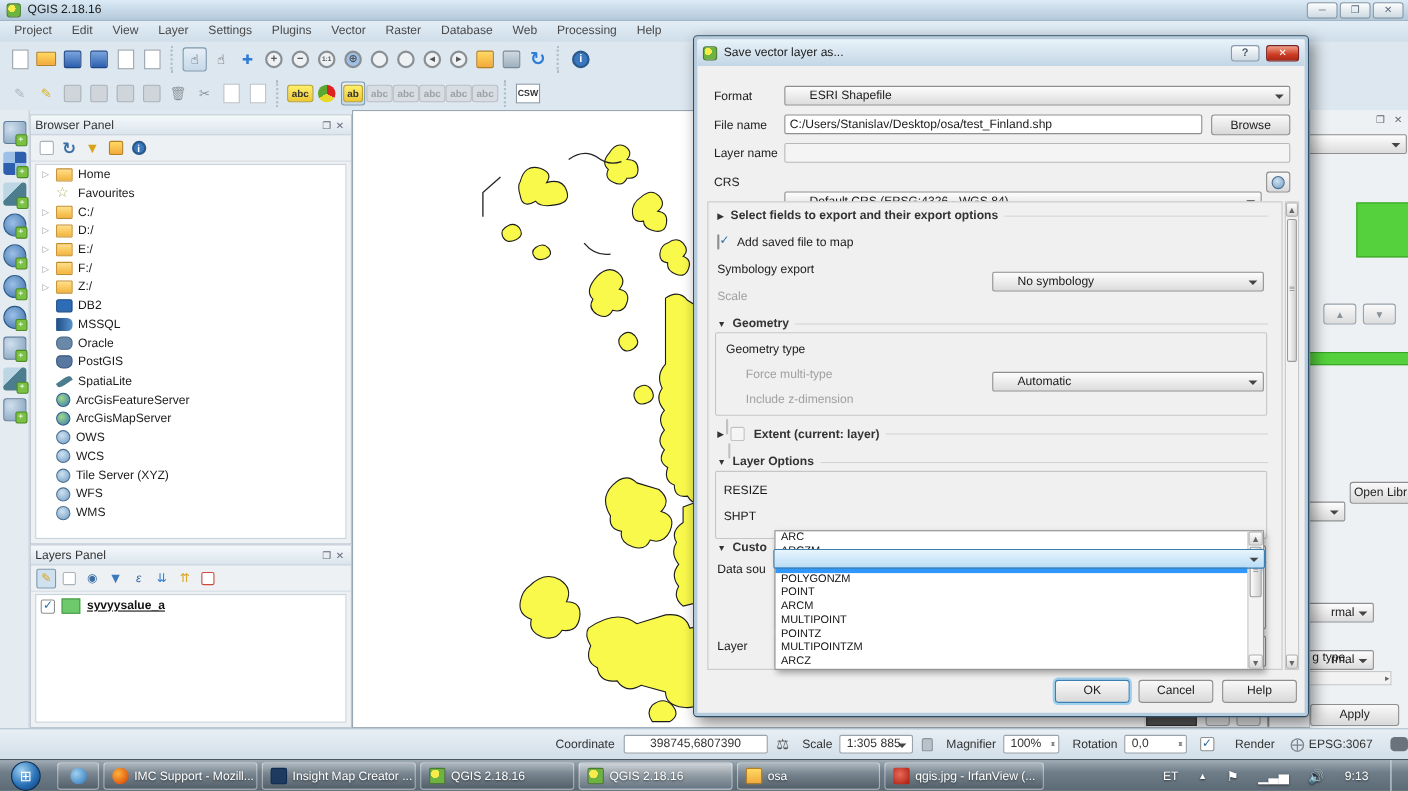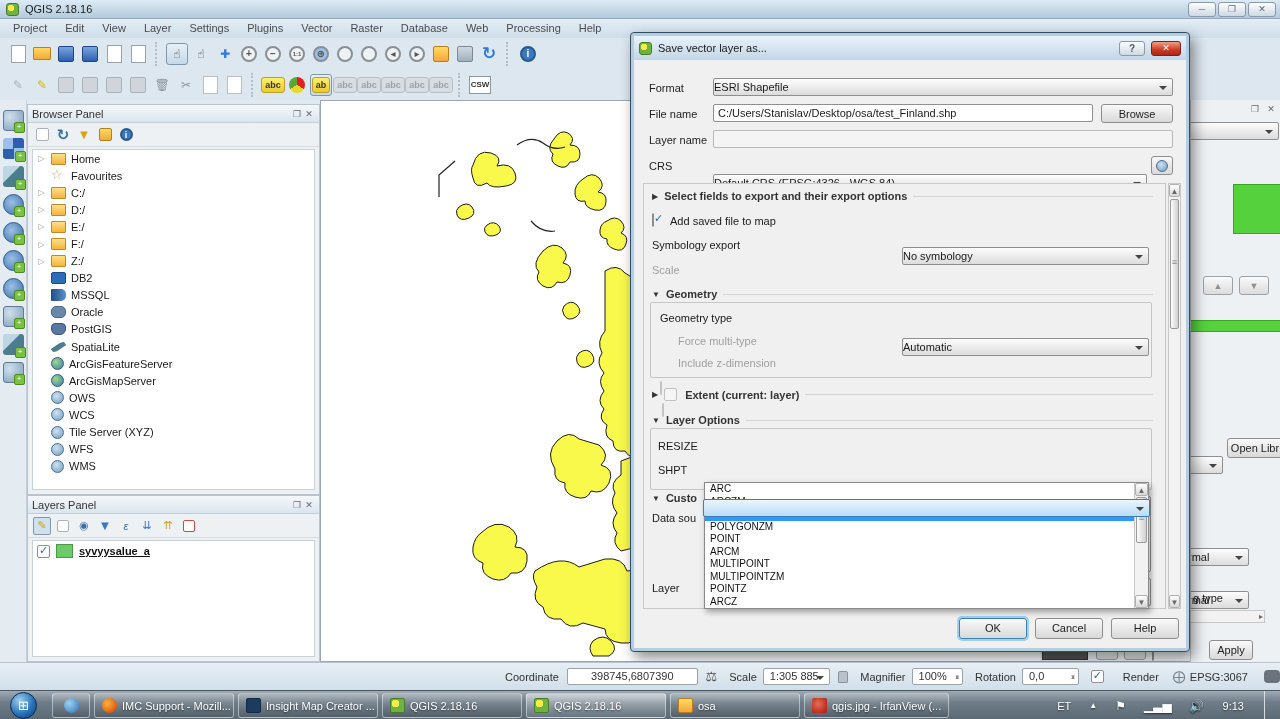--- a/index.html
+++ b/index.html
@@ -60,21 +60,21 @@
   .lrow{display:flex;align-items:center;gap:6px;padding:3px 4px}
   .lname{font-weight:bold;text-decoration:underline;color:#111}
   
   .cb{width:13px;height:13px;border:1px solid #8f8f8f;border-radius:2px;background:#fff;position:relative;flex:none}
   .cb.ck::after{content:"\2713";position:absolute;left:1px;top:-2px;font-size:11px;color:#2d6da3;font-weight:bold}
   .cb.dis{border-color:#c2c2c2;background:#f5f5f5}
   
   .canvas{left:320px;top:100px;width:880px;height:562px;background:#fff;border:1px solid #9aa8b4}
   
   .rpanel{left:1190px;top:100px;width:90px;height:562px;background:#eef1f4;border-left:1px solid #b9c4cd;overflow:hidden}
-  .cmb{position:relative;border:1px solid #8f8f8f;border-radius:2px;background:linear-gradient(#fdfdfd,#dcdcdc);height:18px;line-height:16px;padding:0 16px 0 0;font-size:11px;white-space:nowrap;overflow:hidden}
+  .cmb{position:relative;border:1px solid #8f8f8f;border-radius:2px;background:linear-gradient(#fdfdfd,#dcdcdc);height:18px;line-height:16px;padding:0 16px 0 22px;font-size:11px;white-space:nowrap;overflow:hidden}
   .cmb::after{content:"";position:absolute;right:5px;top:7px;border:4px solid transparent;border-top:4px solid #444;border-bottom:none}
   .cmb.focus{background:linear-gradient(#e9f5fd,#b8dcf5);border-color:#3c7fb1}
   .wbtn{border:1px solid #8e8e8e;border-radius:3px;background:linear-gradient(#f9f9f9,#d9d9d9);text-align:center;font-size:11px;line-height:18px;color:#222}
   .wbtn.def{border-color:#3c7fb1;box-shadow:0 0 0 2px #9fd0f0}
   .swatch-g{background:#54d13c;border:1px solid #3aa426}
   .tribtn{width:30px;height:19px;border:1px solid #9aa2aa;border-radius:3px;background:linear-gradient(#fafafa,#dcdcdc);display:flex;align-items:center;justify-content:center;color:#8a9298;font-size:9px}
   
   .dialog{left:630px;top:32px;width:560px;height:620px;background:#f0f0f0;border:1px solid #2f4d66;border-radius:4px;box-shadow:4px 6px 14px rgba(0,0,0,.45),inset 0 0 0 3px #b6cde0}
   .dtitle{position:absolute;left:3px;top:3px;right:3px;height:24px;background:linear-gradient(#e9f3fa,#c2d6e6);border-radius:2px 2px 0 0;display:flex;align-items:center;padding:0 5px;gap:6px}
   .dhelp{width:26px;height:15px;border:1px solid #8a9aa8;border-radius:3px;background:linear-gradient(#fdfefe,#cdd9e2);color:#4a5a68;font-size:10px;font-weight:bold;text-align:center;line-height:13px}
@@ -451,21 +451,21 @@
   <div class="abs tribtn" style="left:48px;top:176px">▼</div>
   <div class="abs swatch-g" style="left:0;top:220px;width:90px;height:12px;border-left:none;border-right:none"></div>
   <div class="abs cmb" style="left:-8px;top:338px;width:40px"></div>
   <div class="abs wbtn" style="left:36px;top:338px;width:56px;height:20px;overflow:hidden">Open Libr</div>
   <div class="abs cmb" style="left:-4px;top:412px;width:62px">rmal</div>
   <div class="abs cmb" style="left:-4px;top:437px;width:62px">rmal</div>
   <div class="abs" style="left:2px;top:492px">g type</div>
   <div class="abs vsb" style="left:-10px;top:510px;width:84px;height:13px">
       <span class="abs" style="right:1px;top:1px;font-size:8px;color:#666">▸</span>
     </div>
-  <div class="abs wbtn" style="left:18px;top:540px;width:44px;height:20px">Apply</div>
+  <div class="abs wbtn" style="left:0;top:540px;width:81px;height:20px">Apply</div>
 </div>
 
 <div class="abs" style="left:1040px;top:648px;width:150px;height:13px;background:#eef1f4">
   <span class="abs" style="left:2px;top:0;width:46px;height:12px;background:#555;border:1px solid #333"></span>
   <span class="abs tribtn" style="left:56px;top:0;width:22px;height:12px"></span>
   <span class="abs tribtn" style="left:84px;top:0;width:22px;height:12px"></span>
   <span class="abs cb" style="left:112px;top:0;width:11px;height:11px"></span>
 </div>
 
 <div class="abs dialog">
@@ -549,22 +549,22 @@
 
   <div class="abs cmb focus" style="left:72px;top:430px;width:447px;z-index:31"></div>
   <div class="ddl" style="left:73px;top:449px;width:445px;height:127px">
     <div class="ddi">ARC</div>
     <div class="ddi">ARCZM</div>
     <div class="ddi sel"></div>
     <div class="ddi">POLYGONZM</div>
     <div class="ddi">POINT</div>
     <div class="ddi">ARCM</div>
     <div class="ddi">MULTIPOINT</div>
+    <div class="ddi">POINTZ</div>
     <div class="ddi">MULTIPOINTZM</div>
-    <div class="ddi">POINTZ</div>
     <div class="ddi">ARCZ</div>
     <div class="vsb" style="right:0;top:0;width:14px;height:125px;border:none;border-left:1px solid #c8c8c8">
       <span class="sbarrow" style="top:0">▲</span>
       <span class="sbthumb" style="top:14px;height:46px"></span>
       <span class="sbarrow" style="bottom:0">▼</span>
     </div>
   </div>
 
   <div class="abs wbtn def" style="left:328px;top:585px;width:68px;height:21px">OK</div>
   <div class="abs wbtn" style="left:404px;top:585px;width:68px;height:21px">Cancel</div>

